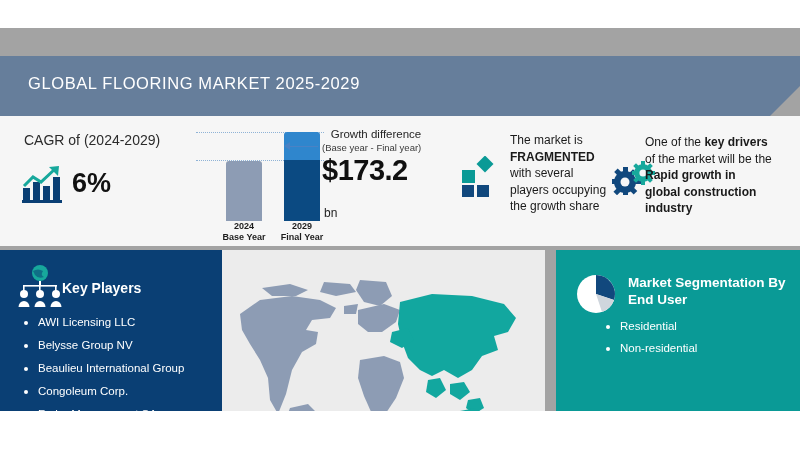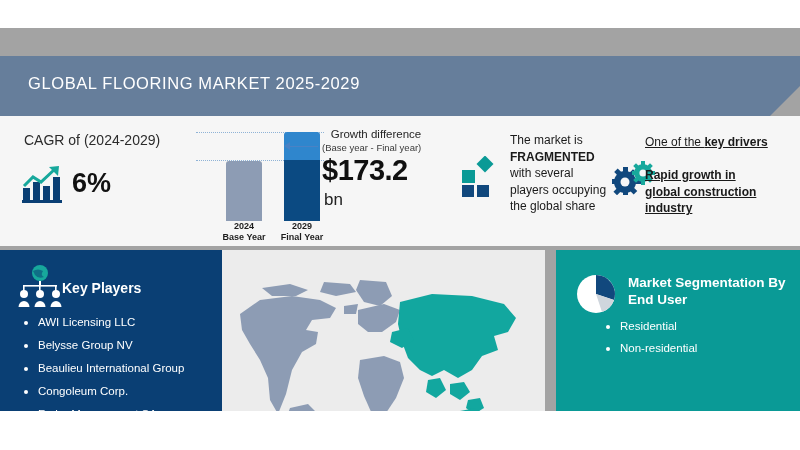--- a/index.html
+++ b/index.html
@@ -47,29 +47,29 @@
   .cap-2024{left:6px;width:84px;}
   .cap-2029{left:64px;width:84px;}
 
   
   .growth-note{position:absolute;left:322px;top:100px;font-size:11.5px;color:#262626;line-height:13px;text-align:right;}
   .growth-note .sub{font-size:9.5px;color:#3a3a3a;}
   .arrow-line{position:absolute;left:286px;top:118px;width:32px;height:1px;background:#4a82c4;}
   .arrow-head{position:absolute;left:284px;top:114px;width:0;height:0;
     border-top:4px solid transparent;border-bottom:4px solid transparent;border-right:6px solid #4a82c4;}
   .big-money{position:absolute;left:322px;top:126px;font-size:29px;font-weight:bold;color:#101010;letter-spacing:-.5px;}
-  .bn{position:absolute;left:324px;top:162px;font-size:17px;color:#222;}
+  .bn{position:absolute;left:324px;top:178px;font-size:12px;color:#222;}
 
   
   .frag-icon{position:absolute;left:462px;top:128px;width:40px;height:42px;}
   .frag-text{position:absolute;left:510px;top:104px;width:118px;font-size:12px;color:#1a1a1a;line-height:16.5px;}
 
   
   .drv-icon{position:absolute;left:612px;top:133px;width:46px;height:34px;}
-  .drv-text{position:absolute;left:645px;top:106px;width:150px;font-size:12px;color:#1a1a1a;line-height:16.5px;text-decoration:underline;}
+  .drv-text{position:absolute;left:645px;top:106px;width:150px;font-size:12px;color:#1a1a1a;line-height:16.5px;}
 
   .b{font-weight:bold;}
 
   
   .panel-players{
     position:absolute;left:0;top:222px;width:222px;height:161px;background:#0a3f74;
   }
   .players-icon{position:absolute;left:16px;top:14px;width:48px;height:44px;}
   .players-title{position:absolute;left:62px;top:30px;color:#ffffff;font-size:14px;font-weight:bold;}
   .players-list{position:absolute;left:22px;top:66px;margin:0;padding:0;list-style:none;}
@@ -151,21 +151,21 @@
       <rect x="0" y="14" width="13" height="13" fill="#0a9a96"></rect>
       <rect x="0" y="29" width="12" height="12" fill="#11487d"></rect>
       <rect x="15" y="29" width="12" height="12" fill="#11487d"></rect>
     </svg>
   </div>
   <div class="frag-text">
     <span>The market is</span><br>
     <span class="b">FRAGMENTED</span><br>
     <span>with several</span><br>
     <span>players occupying</span><br>
-    <span>the global share</span>
+    <span>the growth share</span>
   </div>
 
   <div class="drv-icon">
     <svg viewBox="0 0 46 34" width="46" height="34">
       <g fill="#11487d">
         <circle cx="13" cy="21" r="11"></circle>
         <rect x="11" y="6" width="5" height="6"></rect>
           <rect x="11" y="30" width="5" height="5"></rect>
         <rect x="0" y="18" width="6" height="5"></rect>
           <rect x="23" y="18" width="6" height="5"></rect>
@@ -184,21 +184,21 @@
         <rect x="22" y="3" width="4" height="4" transform="rotate(-45 24 5)"></rect>
         <rect x="36" y="17" width="4" height="4" transform="rotate(-45 38 19)"></rect>
         <rect x="36" y="3" width="4" height="4" transform="rotate(45 38 5)"></rect>
         <rect x="22" y="17" width="4" height="4" transform="rotate(45 24 19)"></rect>
       </g>
       <circle cx="31" cy="12" r="3.6" fill="#f6f6f6"></circle>
     </svg>
   </div>
   <div class="drv-text">
     <span>One of the </span><span class="b">key drivers</span><br>
-    <br>
+    <span>of the market will be the</span><br>
     <span class="b">Rapid growth in</span><br>
     <span class="b">global construction</span><br>
     <span class="b">industry</span>
   </div>
 
   <div class="panel-players">
     <div class="players-icon">
       <svg viewBox="0 0 48 44" width="48" height="44">
         <circle cx="24" cy="9" r="8" fill="#17a89c"></circle>
         <path d="M17 7 Q22 4 27 7 Q24 11 28 13 Q22 15 19 11 Z" fill="#0a3f74" opacity=".55"></path>

